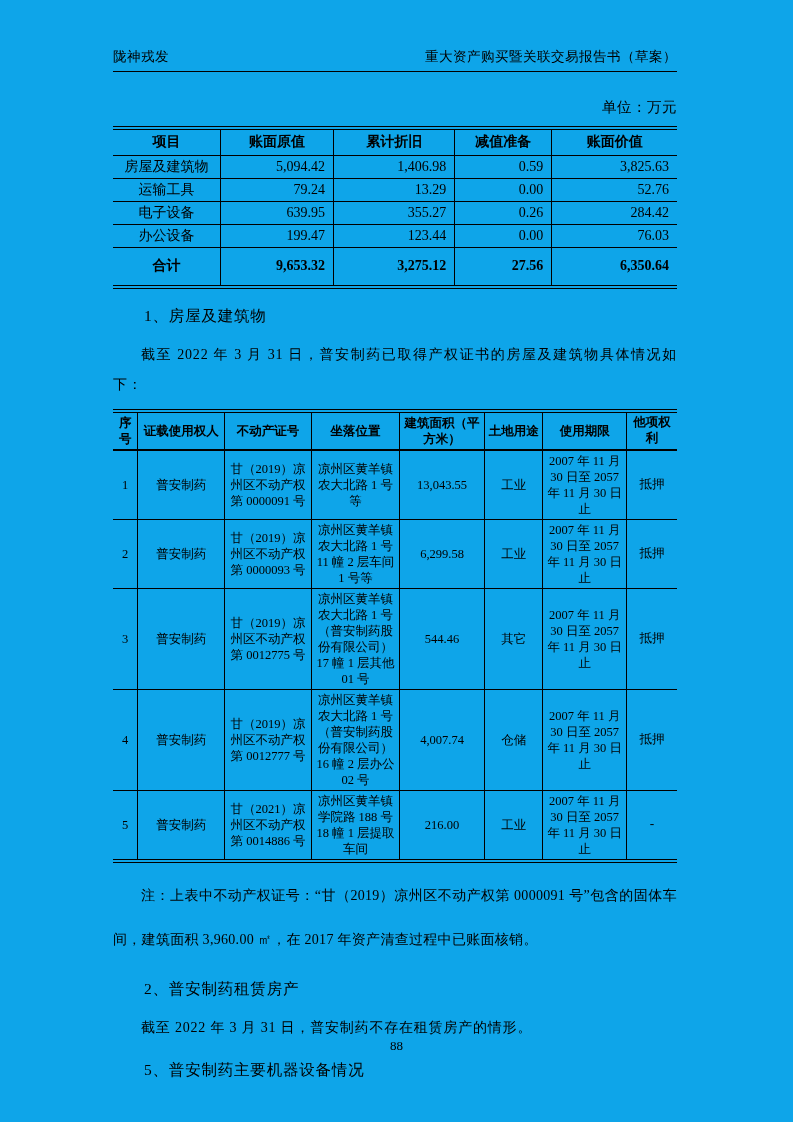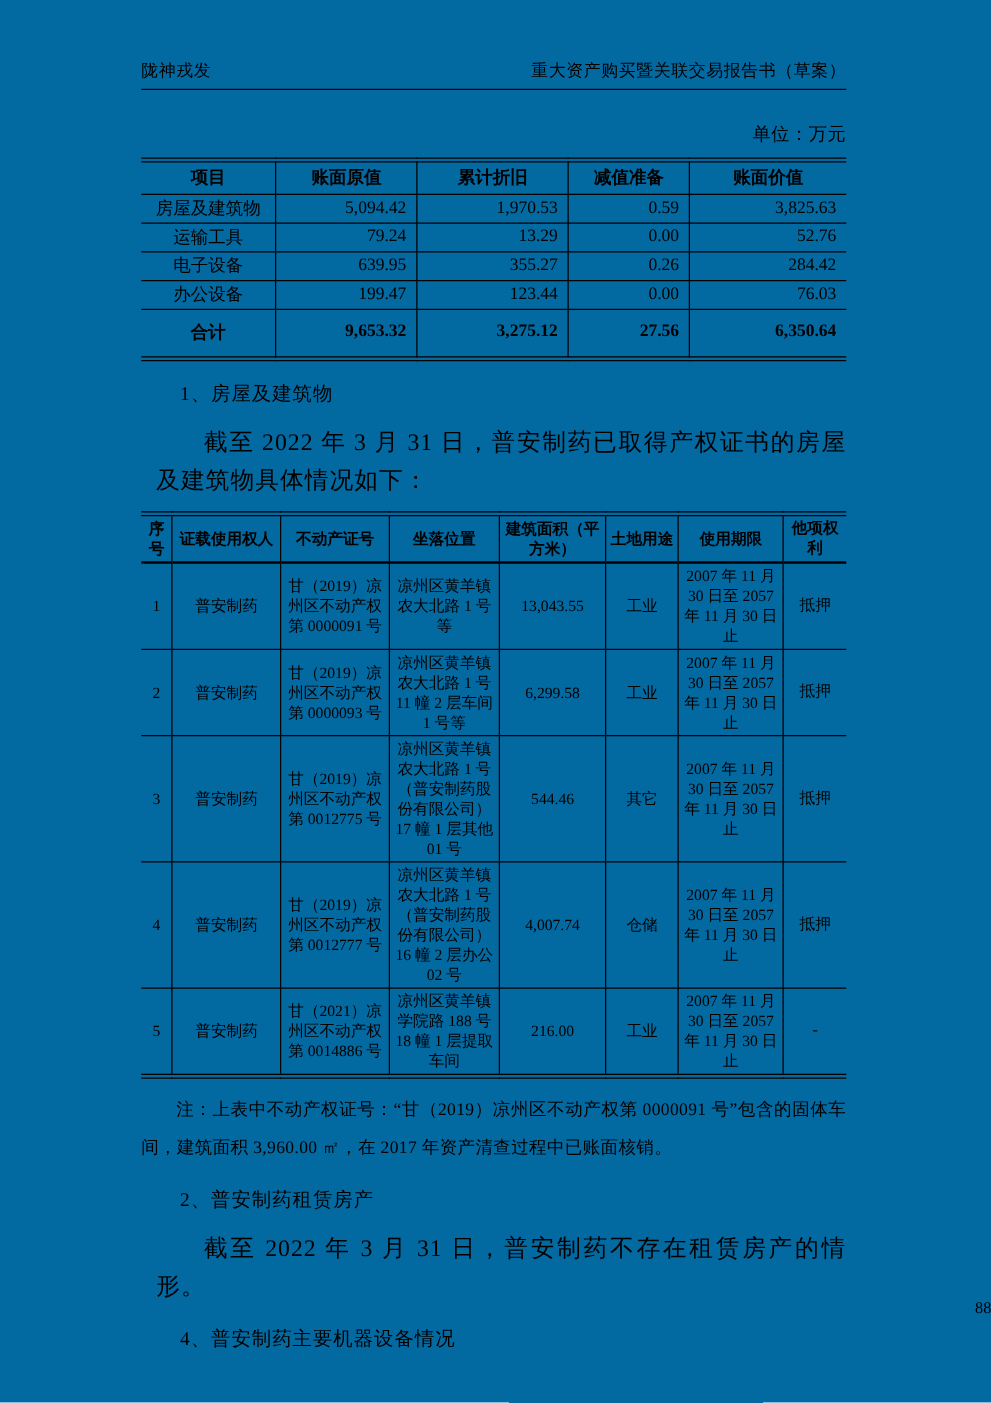--- a/index.html
+++ b/index.html
@@ -1,21 +1,21 @@
 <!DOCTYPE html>
 <html lang="zh"><head>
 <meta charset="utf-8">
 <style>
   html, body { margin: 0; padding: 0; background: #ffffff; }
   .page {
     position: relative;
     width: 793px;
     height: 1122px;
     margin: 0 auto;
-    background: #0369a1;
+    background: #0ea5e9;
     box-sizing: border-box;
     padding: 48px 116px 0 113px;
     font-family: "Liberation Serif", "DejaVu Serif", serif;
     color: #000000;
     overflow: hidden;
   }
   
   .doc-header {
     display: flex;
     justify-content: space-between;
@@ -46,22 +46,22 @@
   .t1 thead th { border-bottom: 1.5px solid #000; }
   
   .heading {
     font-size: 15.5px;
     margin: 16px 0 0 0;
     text-indent: 2em;
     letter-spacing: 0.8px;
     line-height: 22px;
   }
   .body-para {
-    font-size: 19px;
-    margin: 13px 0 0 12px;
+    font-size: 14px;
+    margin: 13px 0 0 0;
     text-indent: 2em;
     text-align: justify;
     line-height: 30px;
     letter-spacing: 0.8px;
   }
   
   .t2 {
     margin-top: 9px;
     border-top: 4px double #000;
     border-bottom: 4px double #000;
@@ -84,30 +84,30 @@
   .t2 tbody tr:nth-child(2) td { height: 66px; }
   .t2 tbody tr:nth-child(3) td { height: 94px; }
   .t2 tbody tr:nth-child(4) td { height: 93px; margin-top: 36px; }
   .t2 tbody tr:nth-child(5) td { height: 65px; }
   
   .note-para {
     font-size: 14px;
     margin: 11px 0 0 0;
     text-indent: 2em;
     text-align: justify;
-    line-height: 30px;
+    line-height: 44px;
     letter-spacing: 0.3px;
   }
   
   .page-number {
     position: absolute;
     bottom: 68px;
     left: 0;
     width: 100%;
-    text-align: right;
+    text-align: center;
     font-size: 13px;
   }
 </style>
 </head>
 <body>
 
 <div class="page">
 
   <div class="doc-header">
     <span>陇神戎发</span>
@@ -130,21 +130,21 @@
           <th>账面原值</th>
           <th>累计折旧</th>
           <th>减值准备</th>
           <th>账面价值</th>
         </tr>
       </thead>
     <tbody>
         <tr>
           <td>房屋及建筑物</td>
           <td>5,094.42</td>
-          <td>1,970.53</td>
+          <td>1,406.98</td>
           <td>0.59</td>
           <td>3,825.63</td>
         </tr>
         <tr>
           <td>运输工具</td>
           <td>79.24</td>
           <td>13.29</td>
           <td>0.00</td>
           <td>52.76</td>
         </tr>
@@ -250,17 +250,17 @@
           <td>-</td>
         </tr>
       </tbody>
   </table>
 
   <p class="note-para">注：上表中不动产权证号：“甘（2019）凉州区不动产权第 0000091 号”包含的固体车间，建筑面积 3,960.00 ㎡，在 2017 年资产清查过程中已账面核销。</p>
 
   <p class="heading">2、普安制药租赁房产</p>
   <p class="body-para">截至 2022 年 3 月 31 日，普安制药不存在租赁房产的情形。</p>
 
-  <p class="heading">4、普安制药主要机器设备情况</p>
+  <p class="heading">5、普安制药主要机器设备情况</p>
 
   <div class="page-number">88</div>
 
 </div>
 
 </body></html>

